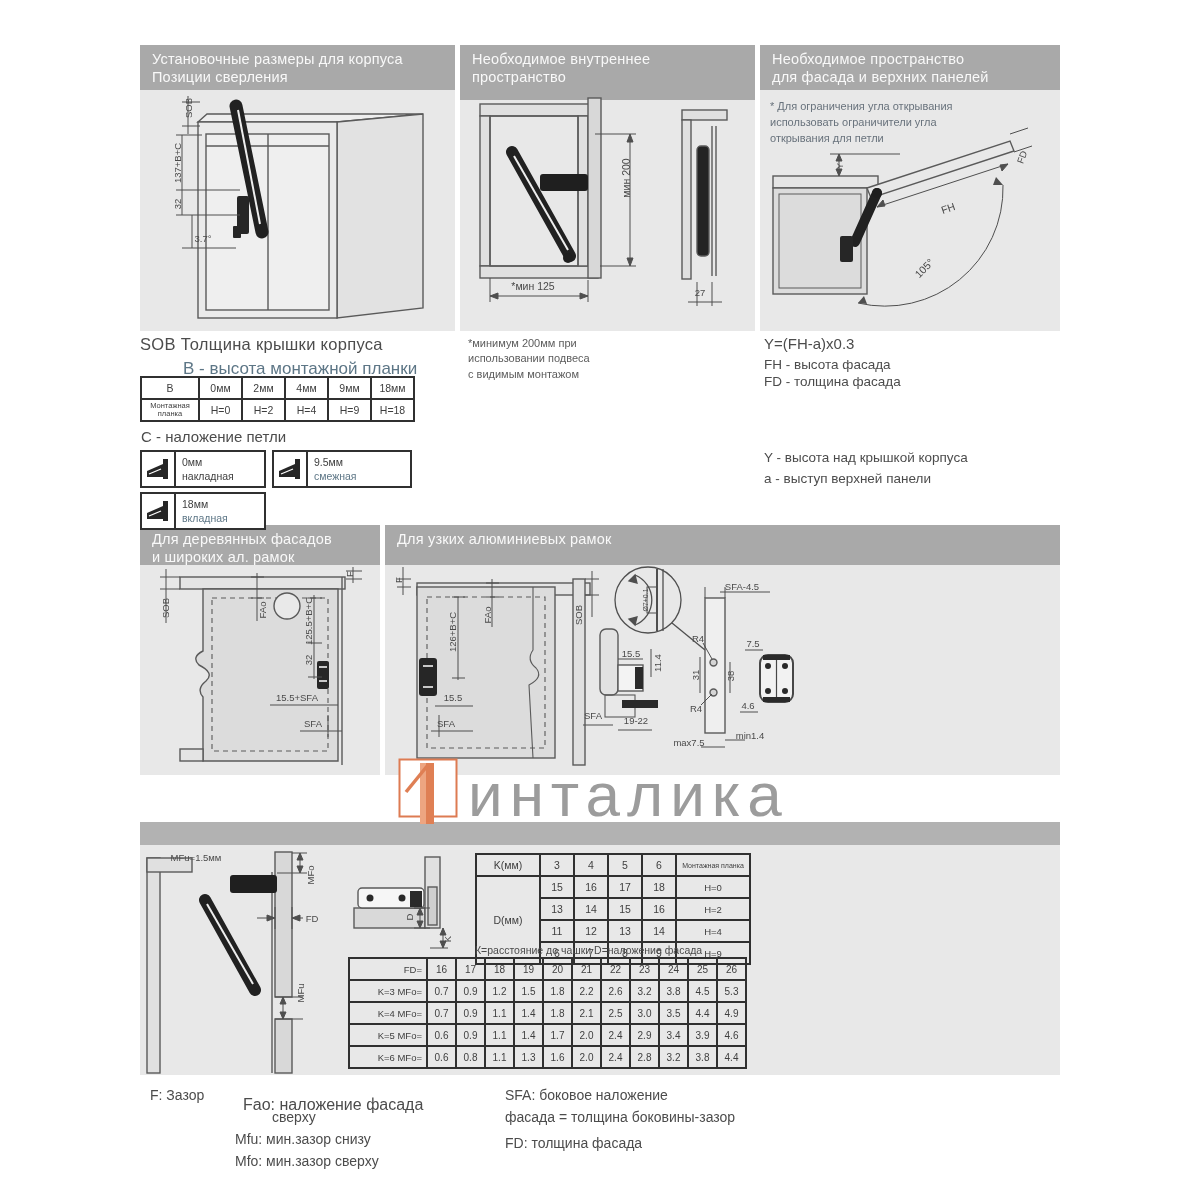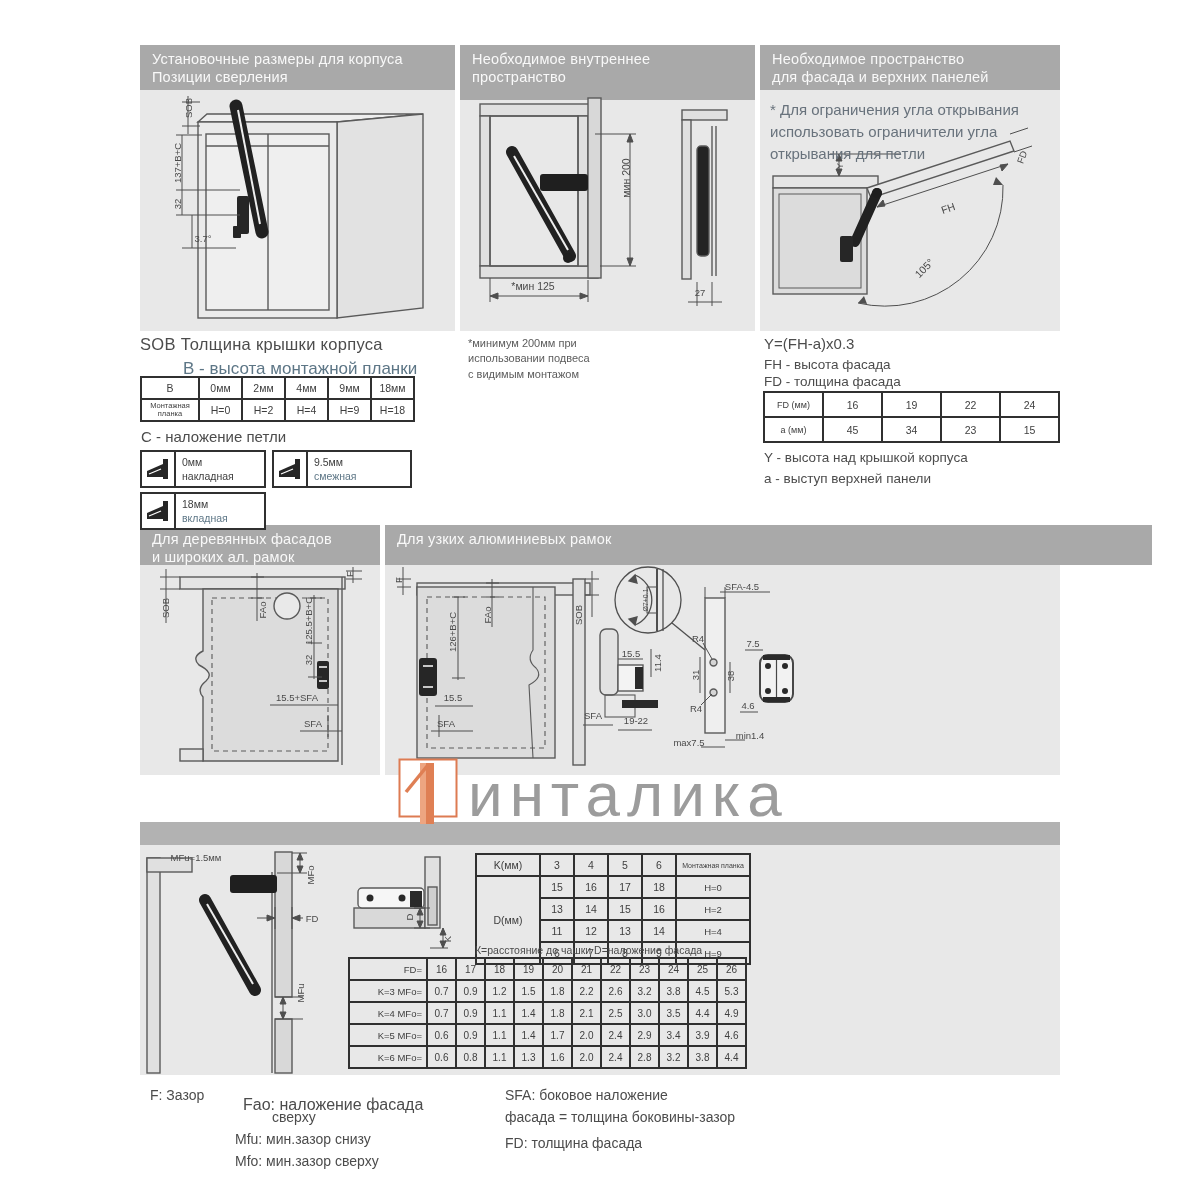--- a/index.html
+++ b/index.html
@@ -16,21 +16,21 @@
   .dim { position:absolute; font-size:9.5px; color:#4a4a4a; white-space:nowrap;
          transform:translate(-50%,-50%); z-index:4; }
   .rot { transform:translate(-50%,-50%) rotate(-90deg); }
   .tiny { font-size:7px; }
 
   .h1  { position:absolute; font-size:16.5px; color:#4c4c4c; letter-spacing:.3px; z-index:3; }
   .h2  { position:absolute; font-size:17px; color:#5d7686; z-index:3;margin-left:42px; }
   .h3  { position:absolute; font-size:15px; color:#4c4c4c; z-index:3; }
   .note{ position:absolute; font-size:11px; color:#5c5c5c; line-height:1.4;
          white-space:pre-line; z-index:3; }
-  .note-sm { position:absolute; font-size:15px; color:#68727c; line-height:1.45;
+  .note-sm { position:absolute; font-size:11px; color:#68727c; line-height:1.45;
          white-space:pre-line; z-index:3; }
   .txt { position:absolute; font-size:13.5px; color:#4c4c4c; line-height:1.3; z-index:3; }
 
   .dtable { position:absolute; border-collapse:collapse; z-index:3; }
   .dtable td { border:2px solid #303030; text-align:center; vertical-align:middle;
                font-size:10.5px; color:#3e3e3e; height:22px; }
   .bt td { width:43px; }
   .bt td:first-child { width:58px; }
   .bt .rlabel { font-size:7.5px; line-height:1.05; }
   .fda td { width:59px; height:25px; }
@@ -245,38 +245,20 @@
     <polygon points="98,213 107,214 104,206" fill="#4f4f4f"></polygon>
   </svg>
   <span class="dim rot" style="left:839px;top:166px;">Y</span>
   <span class="dim" style="left:1022px;top:157px;transform:translate(-50%,-50%) rotate(-70deg);">FD</span>
   <span class="dim" style="left:948px;top:208px;transform:translate(-50%,-50%) rotate(-19deg);font-size:10.5px;">FH</span>
   <span class="dim" style="left:924px;top:268px;transform:translate(-50%,-50%) rotate(-45deg);font-size:10.5px;">105°</span>
 
   <div class="txt" style="left:764px;top:334px;font-size:15px;">Y=(FH-a)x0.3</div>
   <div class="txt" style="left:764px;top:356px;">FH - высота фасада</div>
   <div class="txt" style="left:764px;top:373px;">FD - толщина фасада</div>
-  <table class="dtable fda" style="left:763px;top:391px;">
-    <tbody>
-        <tr>
-      <td>FD (мм)</td>
-      <td>16</td>
-      <td>19</td>
-      <td>22</td>
-      <td>24</td>
-    </tr>
-    <tr>
-      <td>a (мм)</td>
-      <td>45</td>
-      <td>34</td>
-      <td>23</td>
-      <td>15</td>
-    </tr>
-  </tbody>
-    </table>
   <div class="txt" style="left:764px;top:449px;">Y - высота над крышкой корпуса</div>
   <div class="txt" style="left:764px;top:470px;">a - выступ верхней панели</div>
 
   <div class="phead" style="left:140px;top:525px;width:240px;height:40px;">
     <div>Для деревянных фасадов</div>
     <div>и широких ал. рамок</div>
   </div>
   <div class="pbody" style="left:140px;top:565px;width:240px;height:210px;"></div>
   <svg class="draw" style="left:140px;top:565px;" width="240" height="210" viewBox="0 0 240 210">
     <g stroke="#5a5a5a" stroke-width="1.4" fill="#e4e4e4">
@@ -312,21 +294,21 @@
     </g>
   </svg>
   <span class="dim rot" style="left:165px;top:608px;">SOB</span>
   <span class="dim rot" style="left:262px;top:610px;">FAo</span>
   <span class="dim rot" style="left:349px;top:574px;">F</span>
   <span class="dim rot" style="left:308px;top:621px;">125.5+B+C</span>
   <span class="dim rot" style="left:308px;top:660px;">32</span>
   <span class="dim" style="left:297px;top:697px;">15.5+SFA</span>
   <span class="dim" style="left:313px;top:723px;">SFA</span>
 
-  <div class="phead" style="left:385px;top:525px;width:767px;height:40px;">
+  <div class="phead" style="left:385px;top:525px;width:675px;height:40px;">
     <div>Для узких алюминиевых рамок</div>
   </div>
   <div class="pbody" style="left:385px;top:565px;width:675px;height:210px;"></div>
   <svg class="draw" style="left:385px;top:565px;" width="675" height="210" viewBox="0 0 675 210">
     <g stroke="#5a5a5a" stroke-width="1.4" fill="#e4e4e4">
       <rect x="32" y="18" width="173" height="12"></rect>
       <rect x="32" y="22" width="138" height="171" fill="#dcdcdc"></rect>
       <rect x="188" y="14" width="12" height="186" fill="#e0e0e0"></rect>
       <path d="M148,22 L148,85 Q141,95 151,103 Q159,112 144,120 L148,193" fill="none" stroke-width="1.1"></path>
     </g>

